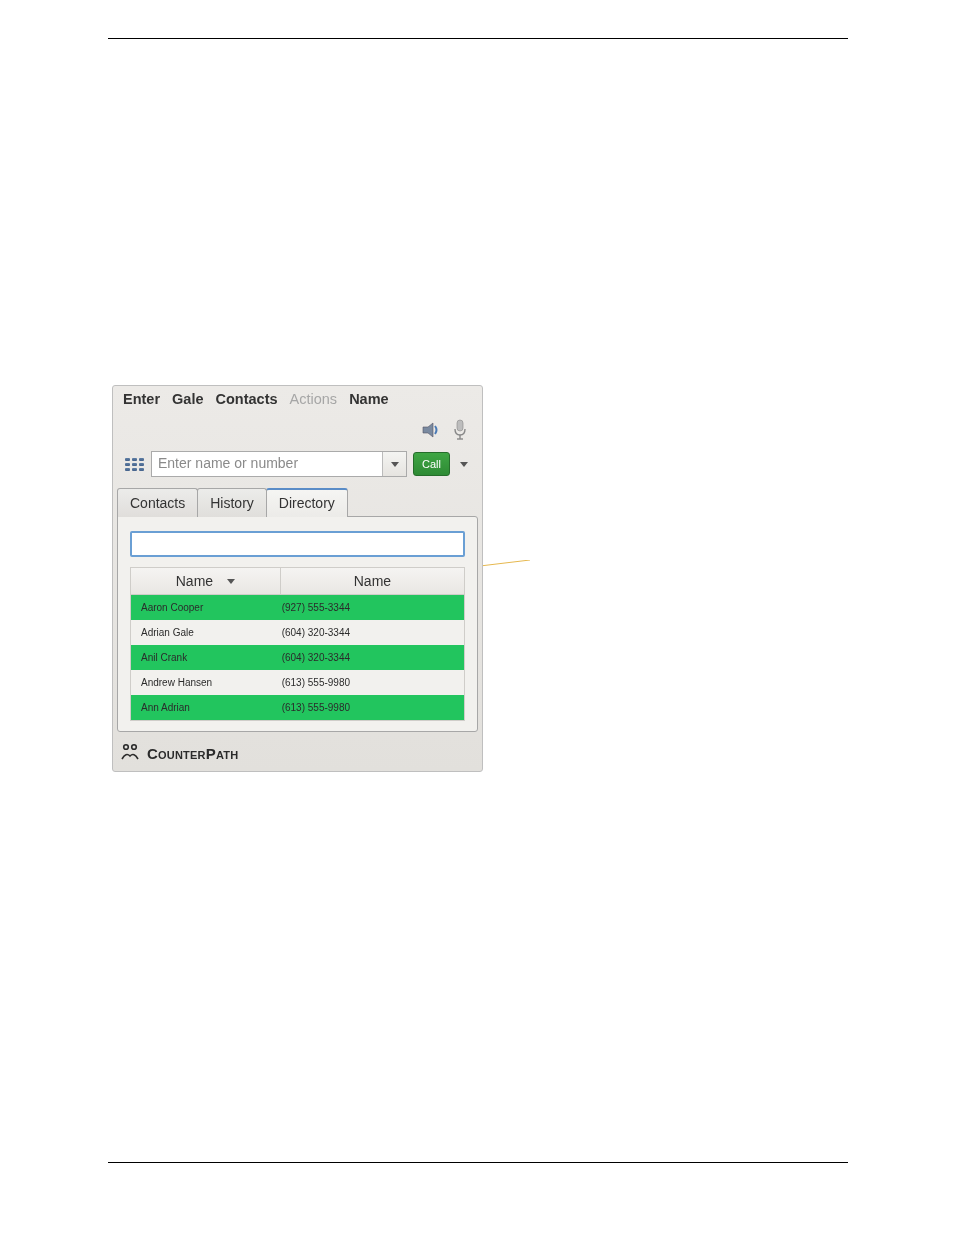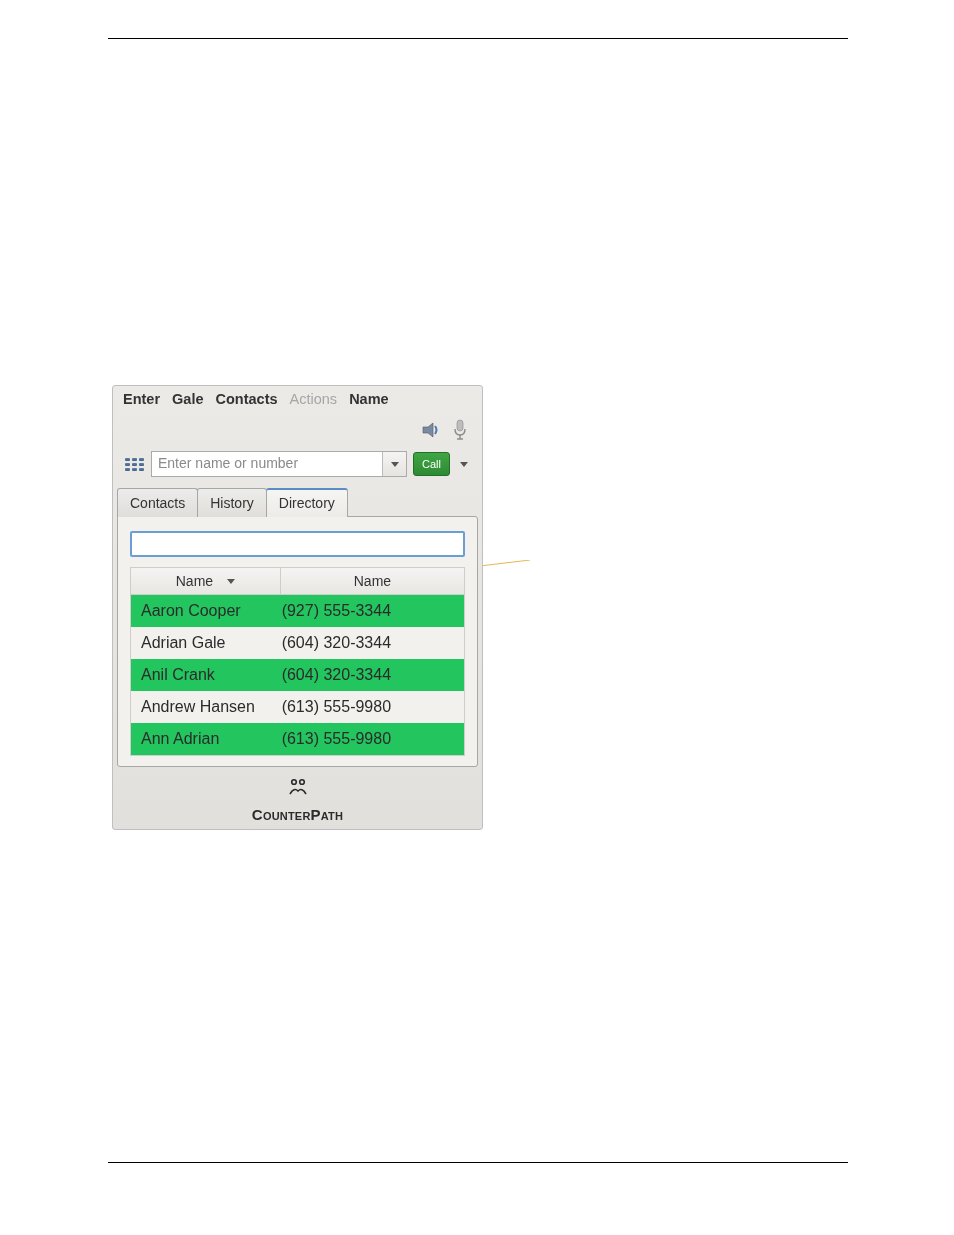--- a/index.html
+++ b/index.html
@@ -190,32 +190,31 @@
     align-items: center;
     justify-content: center;
     gap: 14px;
   }
   .col-name { width: 45%; border-right: 1px solid #cfcdc9; }
   .col-phone { width: 55%; }
   .dir-rows { }
   .dir-row {
     display: flex;
     padding: 7px 8px;
-    font-size: 16px;
+    font-size: 10px;
     color: #2b2b2b;
   }
   .dir-row:nth-child(even) { background: #f2f1ee; }
   .dir-row .c1 { width: 45%; padding-left: 2px; }
   .dir-row .c2 { width: 55%; }
   .footer {
     display: flex;
     align-items: center;
     gap: 6px;
     padding: 4px 6px 6px 6px;
-    flex-direction: column;
   }
   .footer-text {
     font-family: Arial, sans-serif;
     font-weight: 700;
     font-size: 15px;
     letter-spacing: 0.2px;
     color: #2b2b2b;
     font-variant: small-caps;
   }
   .callout-line {

